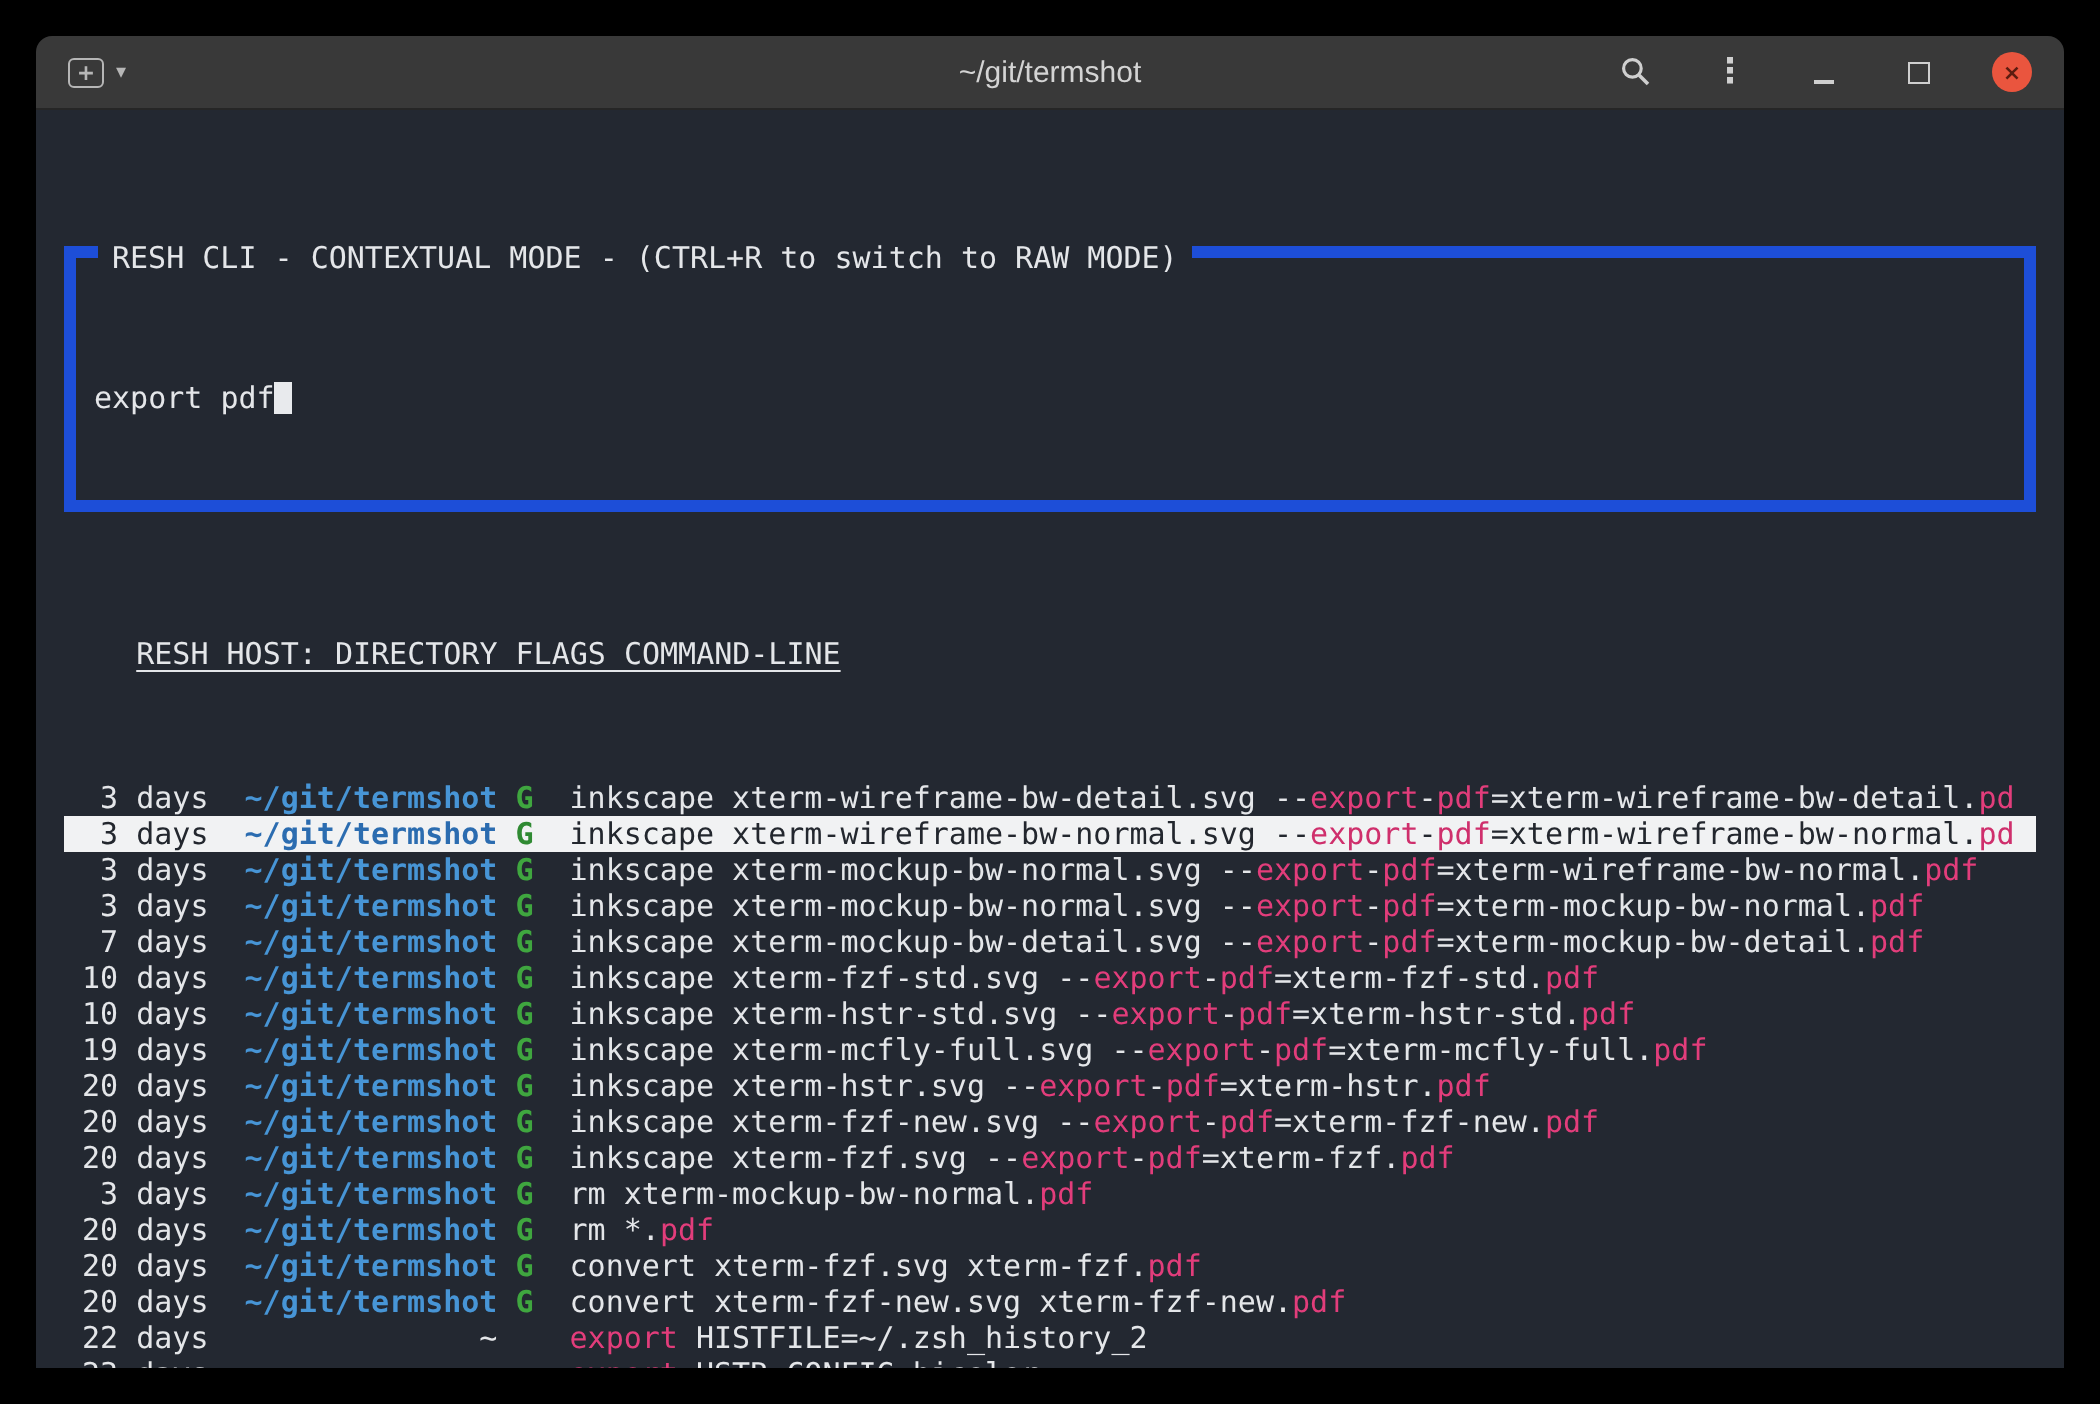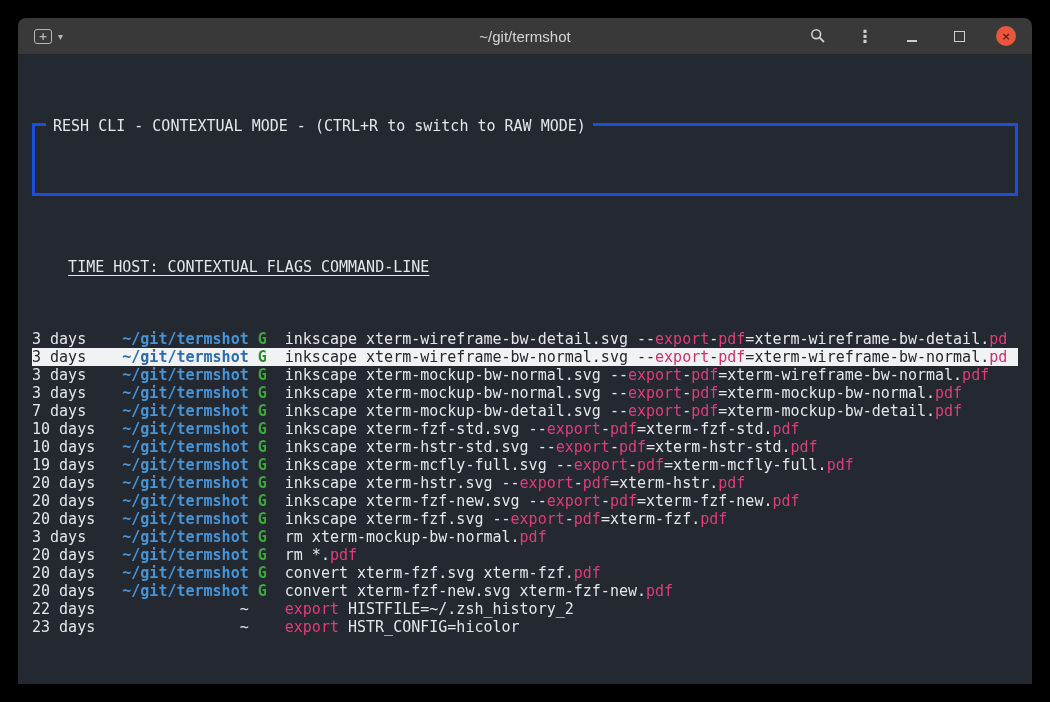--- a/index.html
+++ b/index.html
@@ -34,31 +34,31 @@
   .restorebox { width:9px; height:9px; border:1px solid #cfcfcf; }
   .close { border-radius:50%; background:#ea553e; }
   .close-x { color:#5c1c10; font:bold 11px/1 "DejaVu Sans", sans-serif; }
 
   
   .terminal {
     flex:1; background:#232831; color:#e4e6e9;
     font-size:15px; line-height:18px; white-space:pre;
     padding:4px 14px 0 14px; overflow:hidden;
   }
-  .frame { position:relative; border:3px solid #1d4ed8; margin:10px 0 8px 0; padding:7px 9px 6px 9px; }
+  .frame { position:relative; border:6px solid #1d4ed8; margin:10px 0 8px 0; padding:7px 9px 6px 9px; }
   .legend { position:absolute; top:-9px; left:11px; background:#232831; padding:0 7px; color:#e4e6e9; }
   .cursor { display:inline-block; width:1ch; height:16px; background:#e8eaed; vertical-align:-3px; }
 
   .list-header { display:flex; }
   .hdr-pad { width:4ch; }
   .hdr-text { text-decoration:underline; text-underline-offset:3px; }
 
   .row { display:flex; height:18px; }
   .col { flex:0 0 auto; }
-  .time  { width:8ch; text-align:left; }
+  .time  { width:8ch; text-align:right; }
   .dir   { width:15ch; text-align:right; margin-left:1ch; }
   .flags { width:1ch; margin-left:1ch; color:#3fa63f; font-weight:bold; }
   .cmd   { margin-left:2ch; }
   .blue  { color:#4795d6; font-weight:bold; }
   .plain { color:inherit; }
   .match { color:#e23d7b; font-weight:normal; }
   .row.selected { background:#f1f2f3; color:#23272e; }
   .row.selected .blue  { color:#2b6cb0; }
   .row.selected .flags { color:#2f8a32; }
   .row.selected .match { color:#cf2f6c; }
@@ -93,23 +93,24 @@
       <span class="tb-icon close">
           <span class="close-x">×</span>
         </span>
     </div>
   </div>
 
   <div class="terminal">
 
     <div class="frame">
       <span class="legend">RESH CLI - CONTEXTUAL MODE - (CTRL+R to switch to RAW MODE)</span>
+      <div class="query-line"><span>export pdf</span><span class="cursor"></span></div>
     </div>
 
-    <div class="list-header"><span class="hdr-pad"></span><span class="hdr-text">TIME HOST: CONTEXTUAL FLAGS COMMAND-LINE</span></div>
+    <div class="list-header"><span class="hdr-pad"></span><span class="hdr-text">RESH HOST: DIRECTORY FLAGS COMMAND-LINE</span></div>
 
     <div id="history-list"><div class="row"><span class="col time">3 days</span><span class="col dir blue">~/git/termshot</span><span class="col flags">G</span><span class="col cmd"><span>inkscape xterm-wireframe-bw-detail.svg --</span><span class="match">export</span><span>-</span><span class="match">pdf</span><span>=xterm-wireframe-bw-detail.</span><span class="match">pd</span></span></div><div class="row selected"><span class="col time">3 days</span><span class="col dir blue">~/git/termshot</span><span class="col flags">G</span><span class="col cmd"><span>inkscape xterm-wireframe-bw-normal.svg --</span><span class="match">export</span><span>-</span><span class="match">pdf</span><span>=xterm-wireframe-bw-normal.</span><span class="match">pd</span></span></div><div class="row"><span class="col time">3 days</span><span class="col dir blue">~/git/termshot</span><span class="col flags">G</span><span class="col cmd"><span>inkscape xterm-mockup-bw-normal.svg --</span><span class="match">export</span><span>-</span><span class="match">pdf</span><span>=xterm-wireframe-bw-normal.</span><span class="match">pdf</span></span></div><div class="row"><span class="col time">3 days</span><span class="col dir blue">~/git/termshot</span><span class="col flags">G</span><span class="col cmd"><span>inkscape xterm-mockup-bw-normal.svg --</span><span class="match">export</span><span>-</span><span class="match">pdf</span><span>=xterm-mockup-bw-normal.</span><span class="match">pdf</span></span></div><div class="row"><span class="col time">7 days</span><span class="col dir blue">~/git/termshot</span><span class="col flags">G</span><span class="col cmd"><span>inkscape xterm-mockup-bw-detail.svg --</span><span class="match">export</span><span>-</span><span class="match">pdf</span><span>=xterm-mockup-bw-detail.</span><span class="match">pdf</span></span></div><div class="row"><span class="col time">10 days</span><span class="col dir blue">~/git/termshot</span><span class="col flags">G</span><span class="col cmd"><span>inkscape xterm-fzf-std.svg --</span><span class="match">export</span><span>-</span><span class="match">pdf</span><span>=xterm-fzf-std.</span><span class="match">pdf</span></span></div><div class="row"><span class="col time">10 days</span><span class="col dir blue">~/git/termshot</span><span class="col flags">G</span><span class="col cmd"><span>inkscape xterm-hstr-std.svg --</span><span class="match">export</span><span>-</span><span class="match">pdf</span><span>=xterm-hstr-std.</span><span class="match">pdf</span></span></div><div class="row"><span class="col time">19 days</span><span class="col dir blue">~/git/termshot</span><span class="col flags">G</span><span class="col cmd"><span>inkscape xterm-mcfly-full.svg --</span><span class="match">export</span><span>-</span><span class="match">pdf</span><span>=xterm-mcfly-full.</span><span class="match">pdf</span></span></div><div class="row"><span class="col time">20 days</span><span class="col dir blue">~/git/termshot</span><span class="col flags">G</span><span class="col cmd"><span>inkscape xterm-hstr.svg --</span><span class="match">export</span><span>-</span><span class="match">pdf</span><span>=xterm-hstr.</span><span class="match">pdf</span></span></div><div class="row"><span class="col time">20 days</span><span class="col dir blue">~/git/termshot</span><span class="col flags">G</span><span class="col cmd"><span>inkscape xterm-fzf-new.svg --</span><span class="match">export</span><span>-</span><span class="match">pdf</span><span>=xterm-fzf-new.</span><span class="match">pdf</span></span></div><div class="row"><span class="col time">20 days</span><span class="col dir blue">~/git/termshot</span><span class="col flags">G</span><span class="col cmd"><span>inkscape xterm-fzf.svg --</span><span class="match">export</span><span>-</span><span class="match">pdf</span><span>=xterm-fzf.</span><span class="match">pdf</span></span></div><div class="row"><span class="col time">3 days</span><span class="col dir blue">~/git/termshot</span><span class="col flags">G</span><span class="col cmd"><span>rm xterm-mockup-bw-normal.</span><span class="match">pdf</span></span></div><div class="row"><span class="col time">20 days</span><span class="col dir blue">~/git/termshot</span><span class="col flags">G</span><span class="col cmd"><span>rm *.</span><span class="match">pdf</span></span></div><div class="row"><span class="col time">20 days</span><span class="col dir blue">~/git/termshot</span><span class="col flags">G</span><span class="col cmd"><span>convert xterm-fzf.svg xterm-fzf.</span><span class="match">pdf</span></span></div><div class="row"><span class="col time">20 days</span><span class="col dir blue">~/git/termshot</span><span class="col flags">G</span><span class="col cmd"><span>convert xterm-fzf-new.svg xterm-fzf-new.</span><span class="match">pdf</span></span></div><div class="row"><span class="col time">22 days</span><span class="col dir plain">~</span><span class="col flags"></span><span class="col cmd"><span class="match">export</span><span> HISTFILE=~/.zsh_history_2</span></span></div><div class="row"><span class="col time">23 days</span><span class="col dir plain">~</span><span class="col flags"></span><span class="col cmd"><span class="match">export</span><span> HSTR_CONFIG=hicolor</span></span></div></div>
 
     
 
     
 
   </div>
 </div>
 

